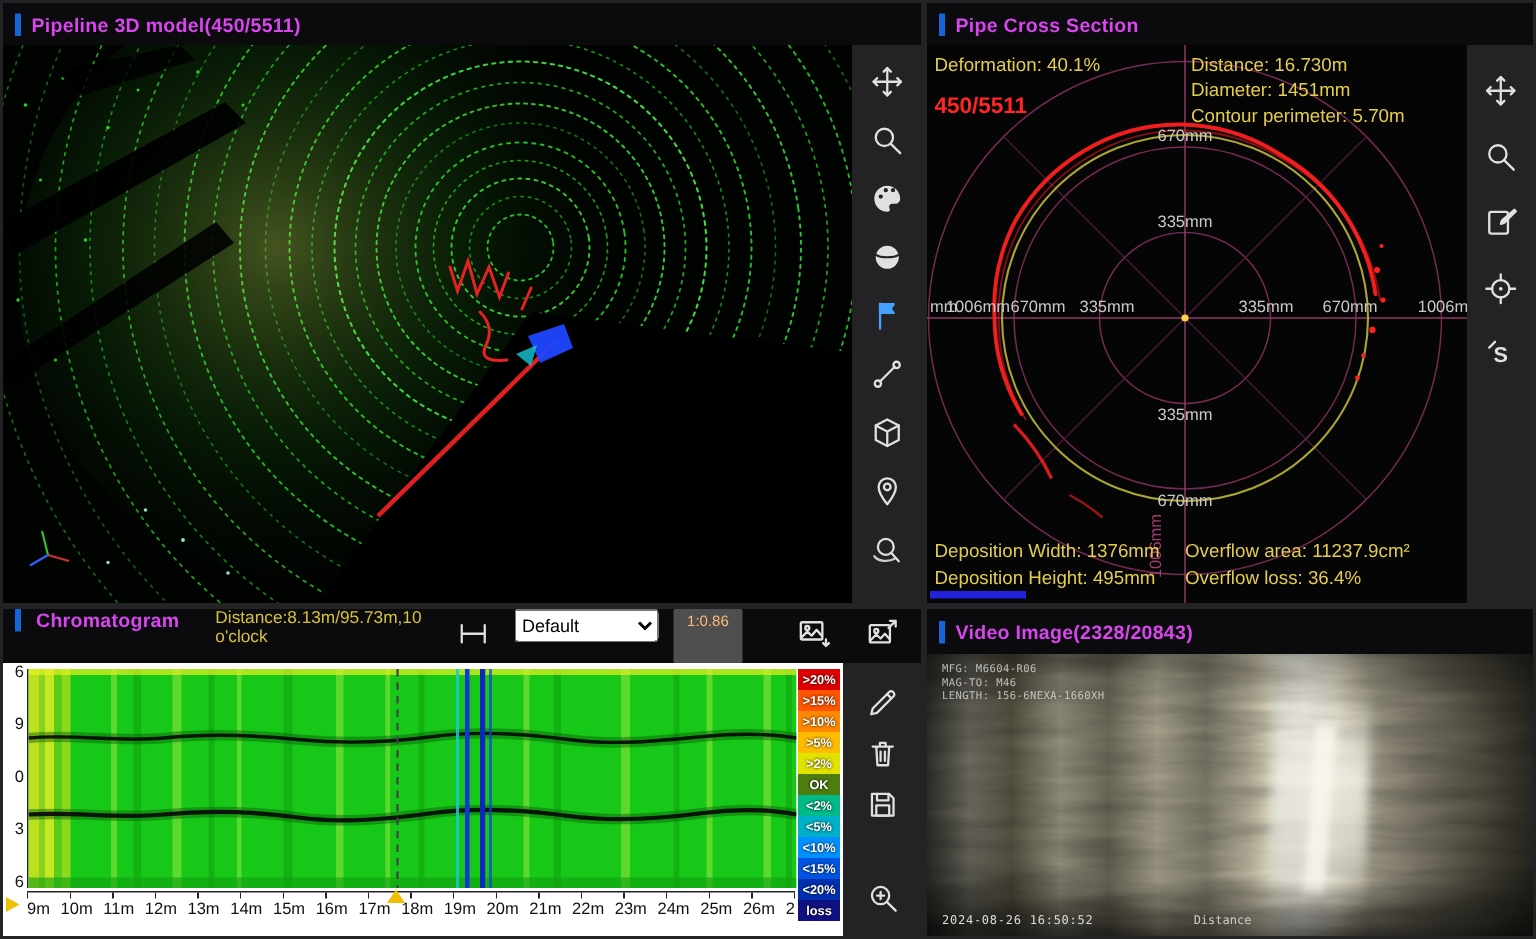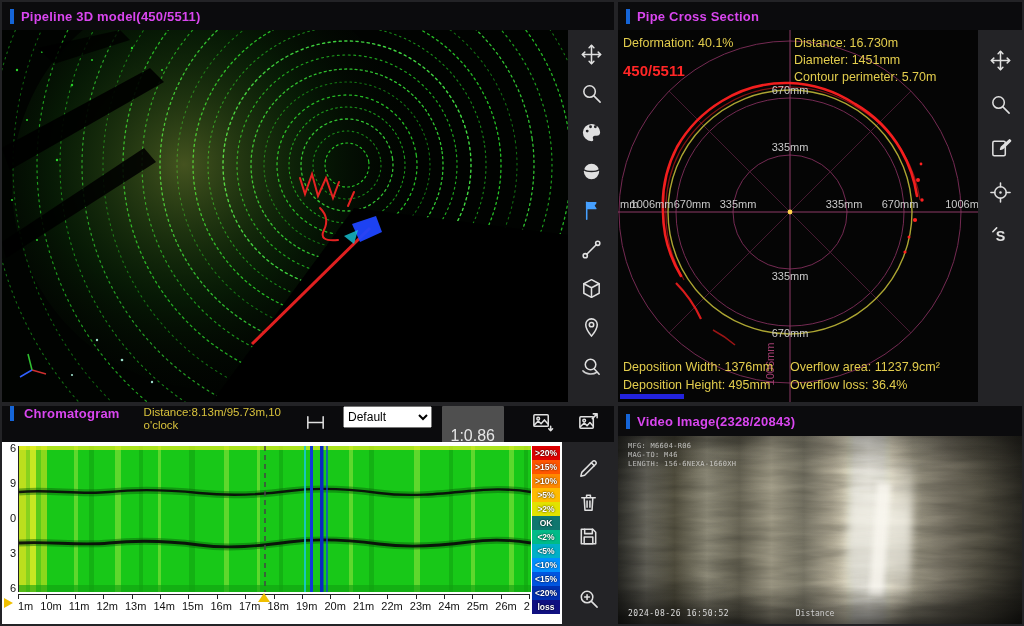--- a/index.html
+++ b/index.html
@@ -15,21 +15,21 @@
   .yt{color:#e3cd4d}
   
   .cs-content{position:absolute;left:0;top:28px;width:360px;height:372px;background:#050505}
   .cs-txt{position:absolute;font-size:12.5px;white-space:nowrap}
   .cs-frame{position:absolute;left:5px;top:32px;color:#ff2626;font-size:15px;font-weight:bold}
   .cs-bar{position:absolute;left:2px;top:364px;width:64px;height:5px;background:#2222dd}
   
   .ch-hdr{height:36px;background:#0b0b0d;display:flex;padding:0 8px;gap:10px}
   .ch-dist{font-size:11.5px;line-height:13px;color:#d8c23c;white-space:nowrap}
   .ch-select{height:22px;width:96px;font-size:12px;font-family:"Liberation Sans",sans-serif}
-  .ratio{background:#4f4f4f;color:#e5e5e5;font-size:16px;padding:21px 9px;border-radius:1px}
+  .ratio{background:#4f4f4f;color:#fdba74;font-size:10px;padding:3px 9px;border-radius:1px}
   .ch-content{position:absolute;left:0;top:36px;width:560px;height:182px;background:#fff}
   .ylab{position:absolute;left:3px;font-size:11px;color:#111;width:11px;text-align:right}
   .xaxis{position:absolute;left:16px;top:152px;width:512px;height:26px;border-top:1.5px solid #222}
   .xticks{height:4px;background:
       repeating-linear-gradient(90deg,#222 0 1px,transparent 1px 28.4px)}
   .xlabels{display:flex;justify-content:space-between;font-size:11px;color:#111;padding-top:1px}
   .startarrow{position:absolute;left:2px;top:156px;width:0;height:0;border-top:5px solid transparent;border-bottom:5px solid transparent;border-left:9px solid #f0c000}
   .cursor-marker{position:absolute;left:256px;top:151px;width:0;height:0;border-left:6px solid transparent;border-right:6px solid transparent;border-bottom:9px solid #f0c000}
   .scalecol{position:absolute;left:530px;top:4px;width:28px;height:168px;display:flex;flex-direction:column}
   .scell{flex:1;font-size:8.5px;font-weight:bold;color:#fff;text-shadow:0 0 2px #000;display:flex;align-items:center;justify-content:center}
@@ -362,21 +362,21 @@
           <rect x="291" width="3" height="146" fill="#1038d8"></rect>
           <rect x="301" width="3.5" height="146" fill="#0a28c0"></rect>
           <rect x="307" width="2" height="146" fill="#1040e0" opacity=".7"></rect>
         </g>
         <line x1="246" y1="0" x2="246" y2="146" stroke="#444" stroke-width="1.5" stroke-dasharray="5 4"></line>
       </svg>
     </div>
     <div class="xaxis">
       <div class="xticks"></div>
       <div class="xlabels">
-        <span>1m</span>
+        <span>9m</span>
         <span>10m</span>
         <span>11m</span>
         <span>12m</span>
         <span>13m</span>
         <span>14m</span>
         <span>15m</span>
         <span>16m</span>
         <span>17m</span>
         <span>18m</span>
         <span>19m</span>
@@ -391,21 +391,21 @@
       </div>
     </div>
     <div class="startarrow"></div>
     <div class="cursor-marker"></div>
     <div class="scalecol">
       <div class="scell" style="background: rgb(221, 0, 0);">&gt;20%</div>
       <div class="scell" style="background: rgb(255, 85, 0);">&gt;15%</div>
       <div class="scell" style="background: rgb(255, 136, 0);">&gt;10%</div>
       <div class="scell" style="background: rgb(255, 187, 0);">&gt;5%</div>
       <div class="scell" style="background: rgb(226, 226, 0);">&gt;2%</div>
-      <div class="scell" style="background: #0f766e;">OK</div>
+      <div class="scell" style="background: #4d7c0f;">OK</div>
       <div class="scell" style="background: rgb(0, 187, 136);">&lt;2%</div>
       <div class="scell" style="background: rgb(0, 176, 200);">&lt;5%</div>
       <div class="scell" style="background: rgb(0, 144, 255);">&lt;10%</div>
       <div class="scell" style="background: rgb(0, 85, 224);">&lt;15%</div>
       <div class="scell" style="background: rgb(0, 48, 176);">&lt;20%</div>
       <div class="scell" style="background: rgb(16, 16, 128);">loss</div>
     </div>
   </div>
 
   <div class="vtoolbar" style="left:560px;top:36px;width:52px;height:182px;padding-top:10px;gap:2px">

